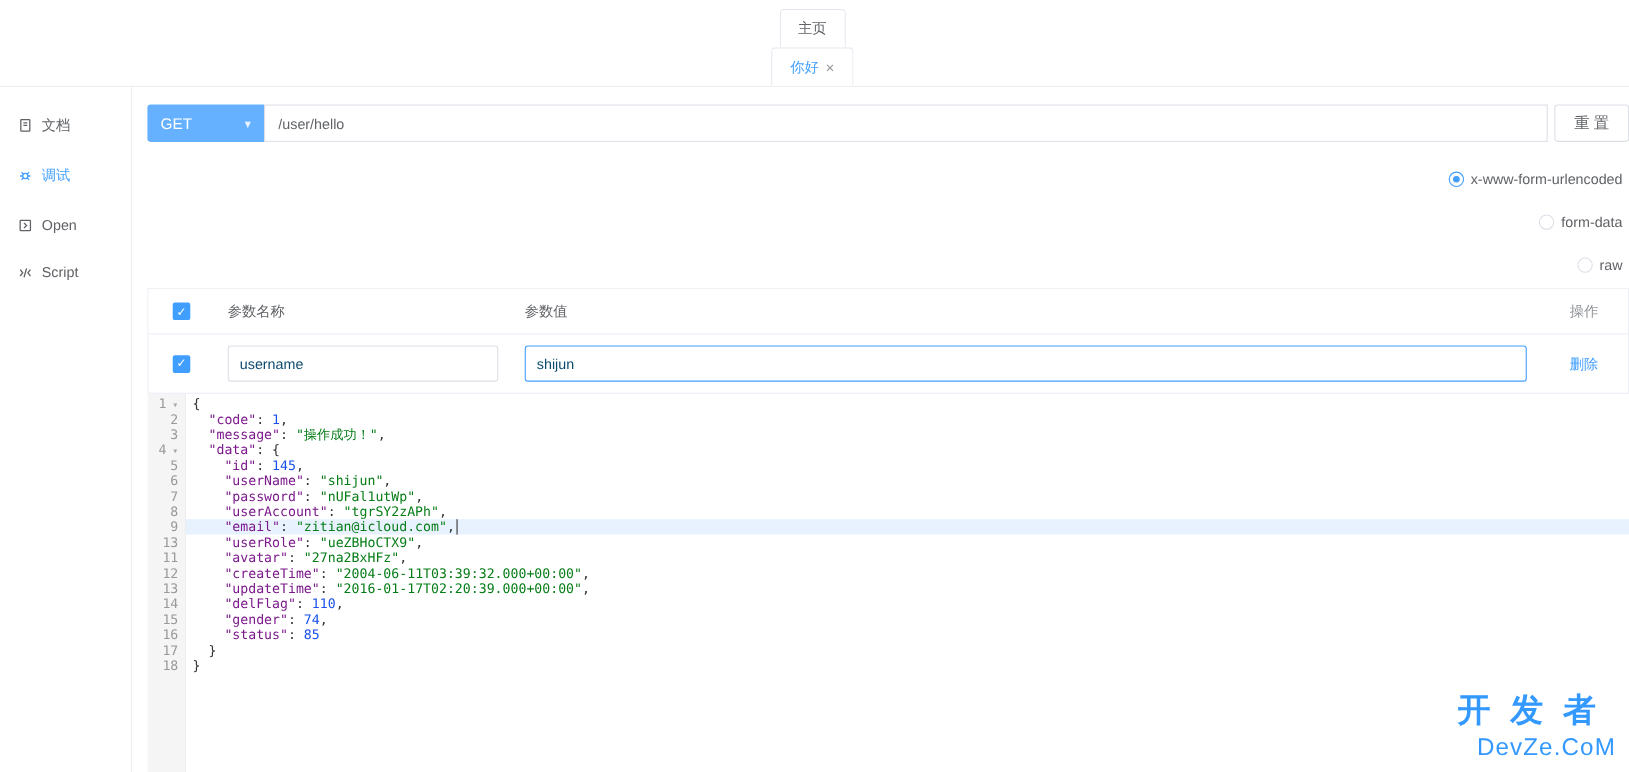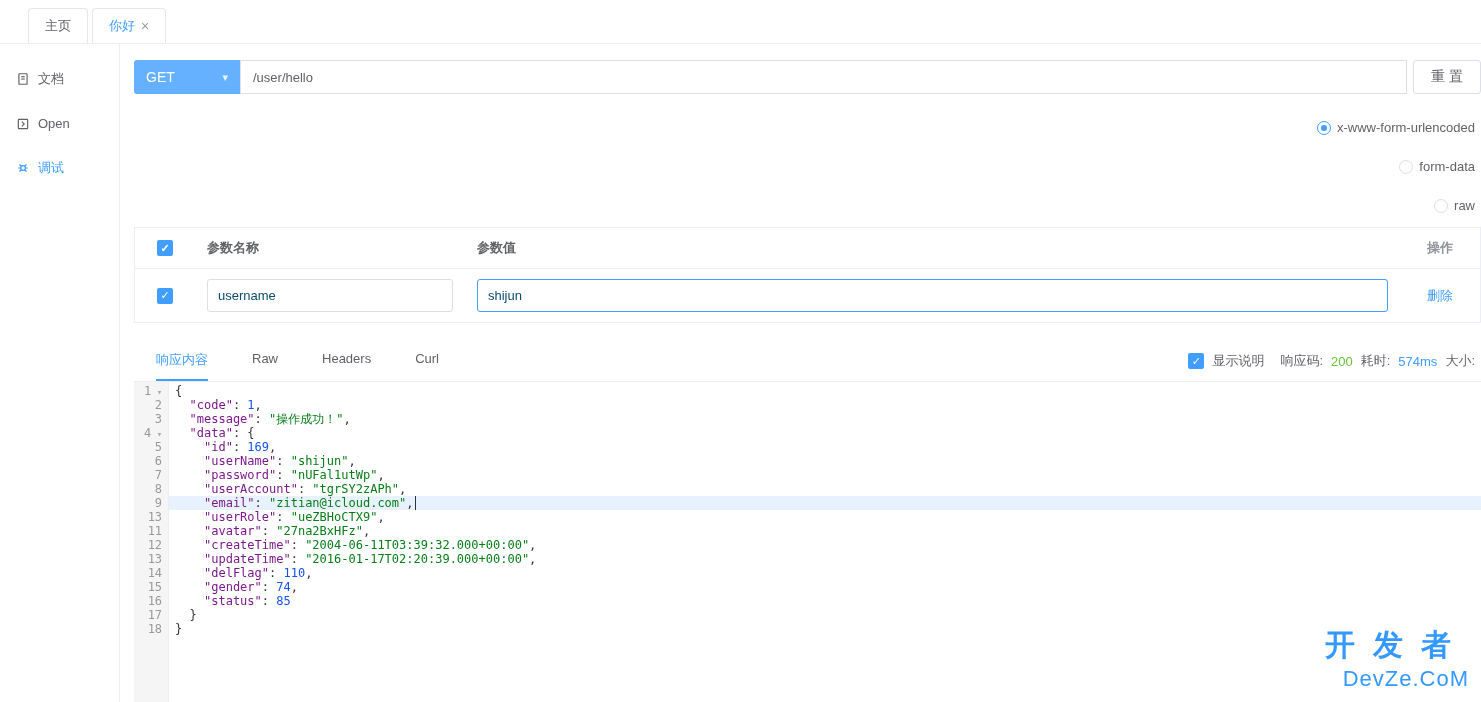--- a/index.html
+++ b/index.html
@@ -1,18 +1,18 @@
 <!DOCTYPE html>
 <html><head>
   <meta charset="utf-8">
   <style>
     * { box-sizing: border-box; margin: 0; padding: 0; }
     body { font-family: "Helvetica Neue", Arial, "Microsoft YaHei", sans-serif; font-size: 13px; color: #606266; background: #fff; width: 1481px; height: 702px; overflow: hidden; position: relative; }
     
-    .top-tabs { display: flex; align-items: center; padding: 8px 12px 0 28px; border-bottom: 1px solid #eee; }
+    .top-tabs { display: flex; align-items: center; padding: 8px 12px 0 12px; border-bottom: 1px solid #eee; flex-direction: column; }
     .top-tab { padding: 8px 16px; border: 1px solid #e4e7ed; border-bottom: none; margin-right: 4px; border-radius: 4px 4px 0 0; cursor: pointer; background: #fff; display: flex; align-items: center; gap: 6px; }
     .top-tab.active { color: #409eff; border-color: #e4e7ed; }
     .top-tab .close-x { color: #999; font-size: 14px; }
     
     .layout { display: flex; height: calc(100% - 40px); }
     .sidebar { width: 120px; border-right: 1px solid #eee; padding-top: 12px; }
     .sidebar-item { display: flex; align-items: center; gap: 8px; padding: 14px 16px; cursor: pointer; color: #606266; font-size: 13px; }
     .sidebar-item.active { color: #409eff; }
     .sidebar-item .sb-icon { width: 14px; height: 14px; display: inline-flex; align-items: center; justify-content: center; }
     
@@ -35,21 +35,21 @@
     .radio-opt.checked .radio-circle { border-color: #409eff; }
     .radio-opt.checked .radio-circle::after { content: ""; width: 6px; height: 6px; background: #409eff; border-radius: 50%; }
     
     .params-table { border: 1px solid #ebeef5; }
     .pt-row { display: flex; align-items: center; border-bottom: 1px solid #ebeef5; }
     .pt-row:last-child { border-bottom: none; }
     .pt-cell-check { width: 60px; display: flex; justify-content: center; padding: 12px 0; }
     .pt-cell-name { width: 270px; padding: 10px 12px; }
     .pt-cell-value { flex: 1; padding: 10px 12px; }
     .pt-cell-op { width: 80px; text-align: center; }
-    .pt-header { background: #fff; font-weight: bold; color: #909399; }
+    .pt-header { background: #fff; font-weight: normal; color: #909399; }
     .pt-header .pt-cell-name, .pt-header .pt-cell-value { color: #606266; }
     .checkbox { width: 16px; height: 16px; background: #409eff; border-radius: 2px; display: inline-flex; align-items: center; justify-content: center; color: #fff; font-size: 11px; }
     .checkbox::after { content: "✓"; }
     .pt-input { width: 100%; border: 1px solid #dcdfe6; border-radius: 3px; padding: 8px 10px; font-size: 13px; color: #0c4a6e; outline: none; }
     .pt-input.focused { border-color: #409eff; }
     .del-link { color: #409eff; cursor: pointer; }
     
     .resp-bar { display: flex; align-items: center; justify-content: space-between; margin-top: 18px; border-bottom: 1px solid #eee; }
     .resp-tabs { display: flex; }
     .resp-tab { padding: 10px 0; margin: 0 22px; cursor: pointer; color: #606266; font-size: 13px; }
@@ -95,42 +95,52 @@
       <div class="sidebar-item">
         <span class="sb-icon">
           <svg class="ico" viewBox="0 0 24 24" fill="none" stroke="currentColor" stroke-width="2">
             <rect x="5" y="3" width="14" height="18" rx="1"></rect>
             <line x1="9" y1="8" x2="15" y2="8"></line>
             <line x1="9" y1="12" x2="15" y2="12"></line>
           </svg>
         </span>
         <span>文档</span>
       </div>
-      <div class="sidebar-item">
-        <span class="sb-icon">
-          <svg class="ico" viewBox="0 0 24 24" fill="none" stroke="currentColor" stroke-width="2">
-            <rect x="4" y="4" width="16" height="16" rx="1"></rect>
-            <polyline points="10 8 14 12 10 16"></polyline>
-          </svg>
-        </span>
-        <span>Open</span>
-      </div>
       <div class="sidebar-item active">
         <span class="sb-icon">
           <svg class="ico" viewBox="0 0 24 24" fill="none" stroke="currentColor" stroke-width="2">
             <circle cx="12" cy="12" r="4"></circle>
             <line x1="4" y1="12" x2="8" y2="12"></line>
             <line x1="16" y1="12" x2="20" y2="12"></line>
             <line x1="6" y1="6" x2="9" y2="9"></line>
             <line x1="15" y1="15" x2="18" y2="18"></line>
             <line x1="6" y1="18" x2="9" y2="15"></line>
             <line x1="15" y1="9" x2="18" y2="6"></line>
           </svg>
         </span>
         <span>调试</span>
+      </div>
+      <div class="sidebar-item">
+        <span class="sb-icon">
+          <svg class="ico" viewBox="0 0 24 24" fill="none" stroke="currentColor" stroke-width="2">
+            <rect x="4" y="4" width="16" height="16" rx="1"></rect>
+            <polyline points="10 8 14 12 10 16"></polyline>
+          </svg>
+        </span>
+        <span>Open</span>
+      </div>
+      <div class="sidebar-item">
+        <span class="sb-icon">
+          <svg class="ico" viewBox="0 0 24 24" fill="none" stroke="currentColor" stroke-width="2">
+            <path d="M4 17l4-5-4-5"></path>
+            <path d="M20 7l-4 5 4 5"></path>
+            <line x1="10" y1="19" x2="14" y2="5"></line>
+          </svg>
+        </span>
+        <span>Script</span>
       </div>
     </div>
 
   <div class="main">
 
     <div class="url-bar">
       <div class="method-select">
         <span>GET</span>
         <span class="chev">▾</span>
       </div>
@@ -168,37 +178,20 @@
             <div class="pt-cell-check">
               <span class="checkbox"></span>
             </div>
             <div class="pt-cell-name"><input class="pt-input" value="username" style=""></div>
             <div class="pt-cell-value"><input class="pt-input focused" value="shijun" style=""></div>
             <div class="pt-cell-op"><span class="del-link">删除</span></div>
           </div>
         </div>
     </div>
 
-    <div class="resp-bar">
-      <div class="resp-tabs" id="resp-tabs">
-          <div class="resp-tab active">响应内容</div>
-          <div class="resp-tab">Raw</div>
-          <div class="resp-tab">Headers</div>
-          <div class="resp-tab">Curl</div>
-        </div>
-      <div class="resp-meta">
-        <span class="checkbox"></span>
-        <span>显示说明</span>
-        <span style="margin-left:8px">响应码:</span>
-        <span class="green">200</span>
-        <span>耗时:</span>
-        <span class="blue">574ms</span>
-        <span>大小:</span>
-      </div>
-    </div>
 
     <div class="code-view">
       <div class="gutter" id="code-gutter">
           <div class="fold">1</div>
           <div>2</div>
           <div>3</div>
           <div class="fold">4</div>
           <div>5</div>
           <div>6</div>
           <div>7</div>
@@ -212,21 +205,21 @@
           <div>15</div>
           <div>16</div>
           <div>17</div>
           <div>18</div>
         </div>
       <div class="code-lines" id="code-lines">
           <div><span class="tok-punc">{</span></div>
           <div>  <span class="tok-key">"code"</span><span class="tok-punc">: </span><span class="tok-num">1</span><span class="tok-punc">,</span></div>
           <div>  <span class="tok-key">"message"</span><span class="tok-punc">: </span><span class="tok-str">"操作成功！"</span><span class="tok-punc">,</span></div>
           <div>  <span class="tok-key">"data"</span><span class="tok-punc">: </span><span class="tok-punc">{</span></div>
-          <div>    <span class="tok-key">"id"</span><span class="tok-punc">: </span><span class="tok-num">169</span><span class="tok-punc">,</span></div>
+          <div>    <span class="tok-key">"id"</span><span class="tok-punc">: </span><span class="tok-num">145</span><span class="tok-punc">,</span></div>
           <div>    <span class="tok-key">"userName"</span><span class="tok-punc">: </span><span class="tok-str">"shijun"</span><span class="tok-punc">,</span></div>
           <div>    <span class="tok-key">"password"</span><span class="tok-punc">: </span><span class="tok-str">"nUFal1utWp"</span><span class="tok-punc">,</span></div>
           <div>    <span class="tok-key">"userAccount"</span><span class="tok-punc">: </span><span class="tok-str">"tgrSY2zAPh"</span><span class="tok-punc">,</span></div>
           <div class="hl">    <span class="tok-key">"email"</span><span class="tok-punc">: </span><span class="tok-str">"zitian@icloud.com"</span><span class="tok-punc">,</span><span style="border-left:1px solid #333;margin-left:1px"></span></div>
           <div>    <span class="tok-key">"userRole"</span><span class="tok-punc">: </span><span class="tok-str">"ueZBHoCTX9"</span><span class="tok-punc">,</span></div>
           <div>    <span class="tok-key">"avatar"</span><span class="tok-punc">: </span><span class="tok-str">"27na2BxHFz"</span><span class="tok-punc">,</span></div>
           <div>    <span class="tok-key">"createTime"</span><span class="tok-punc">: </span><span class="tok-str">"2004-06-11T03:39:32.000+00:00"</span><span class="tok-punc">,</span></div>
           <div>    <span class="tok-key">"updateTime"</span><span class="tok-punc">: </span><span class="tok-str">"2016-01-17T02:20:39.000+00:00"</span><span class="tok-punc">,</span></div>
           <div>    <span class="tok-key">"delFlag"</span><span class="tok-punc">: </span><span class="tok-num">110</span><span class="tok-punc">,</span></div>
           <div>    <span class="tok-key">"gender"</span><span class="tok-punc">: </span><span class="tok-num">74</span><span class="tok-punc">,</span></div>

